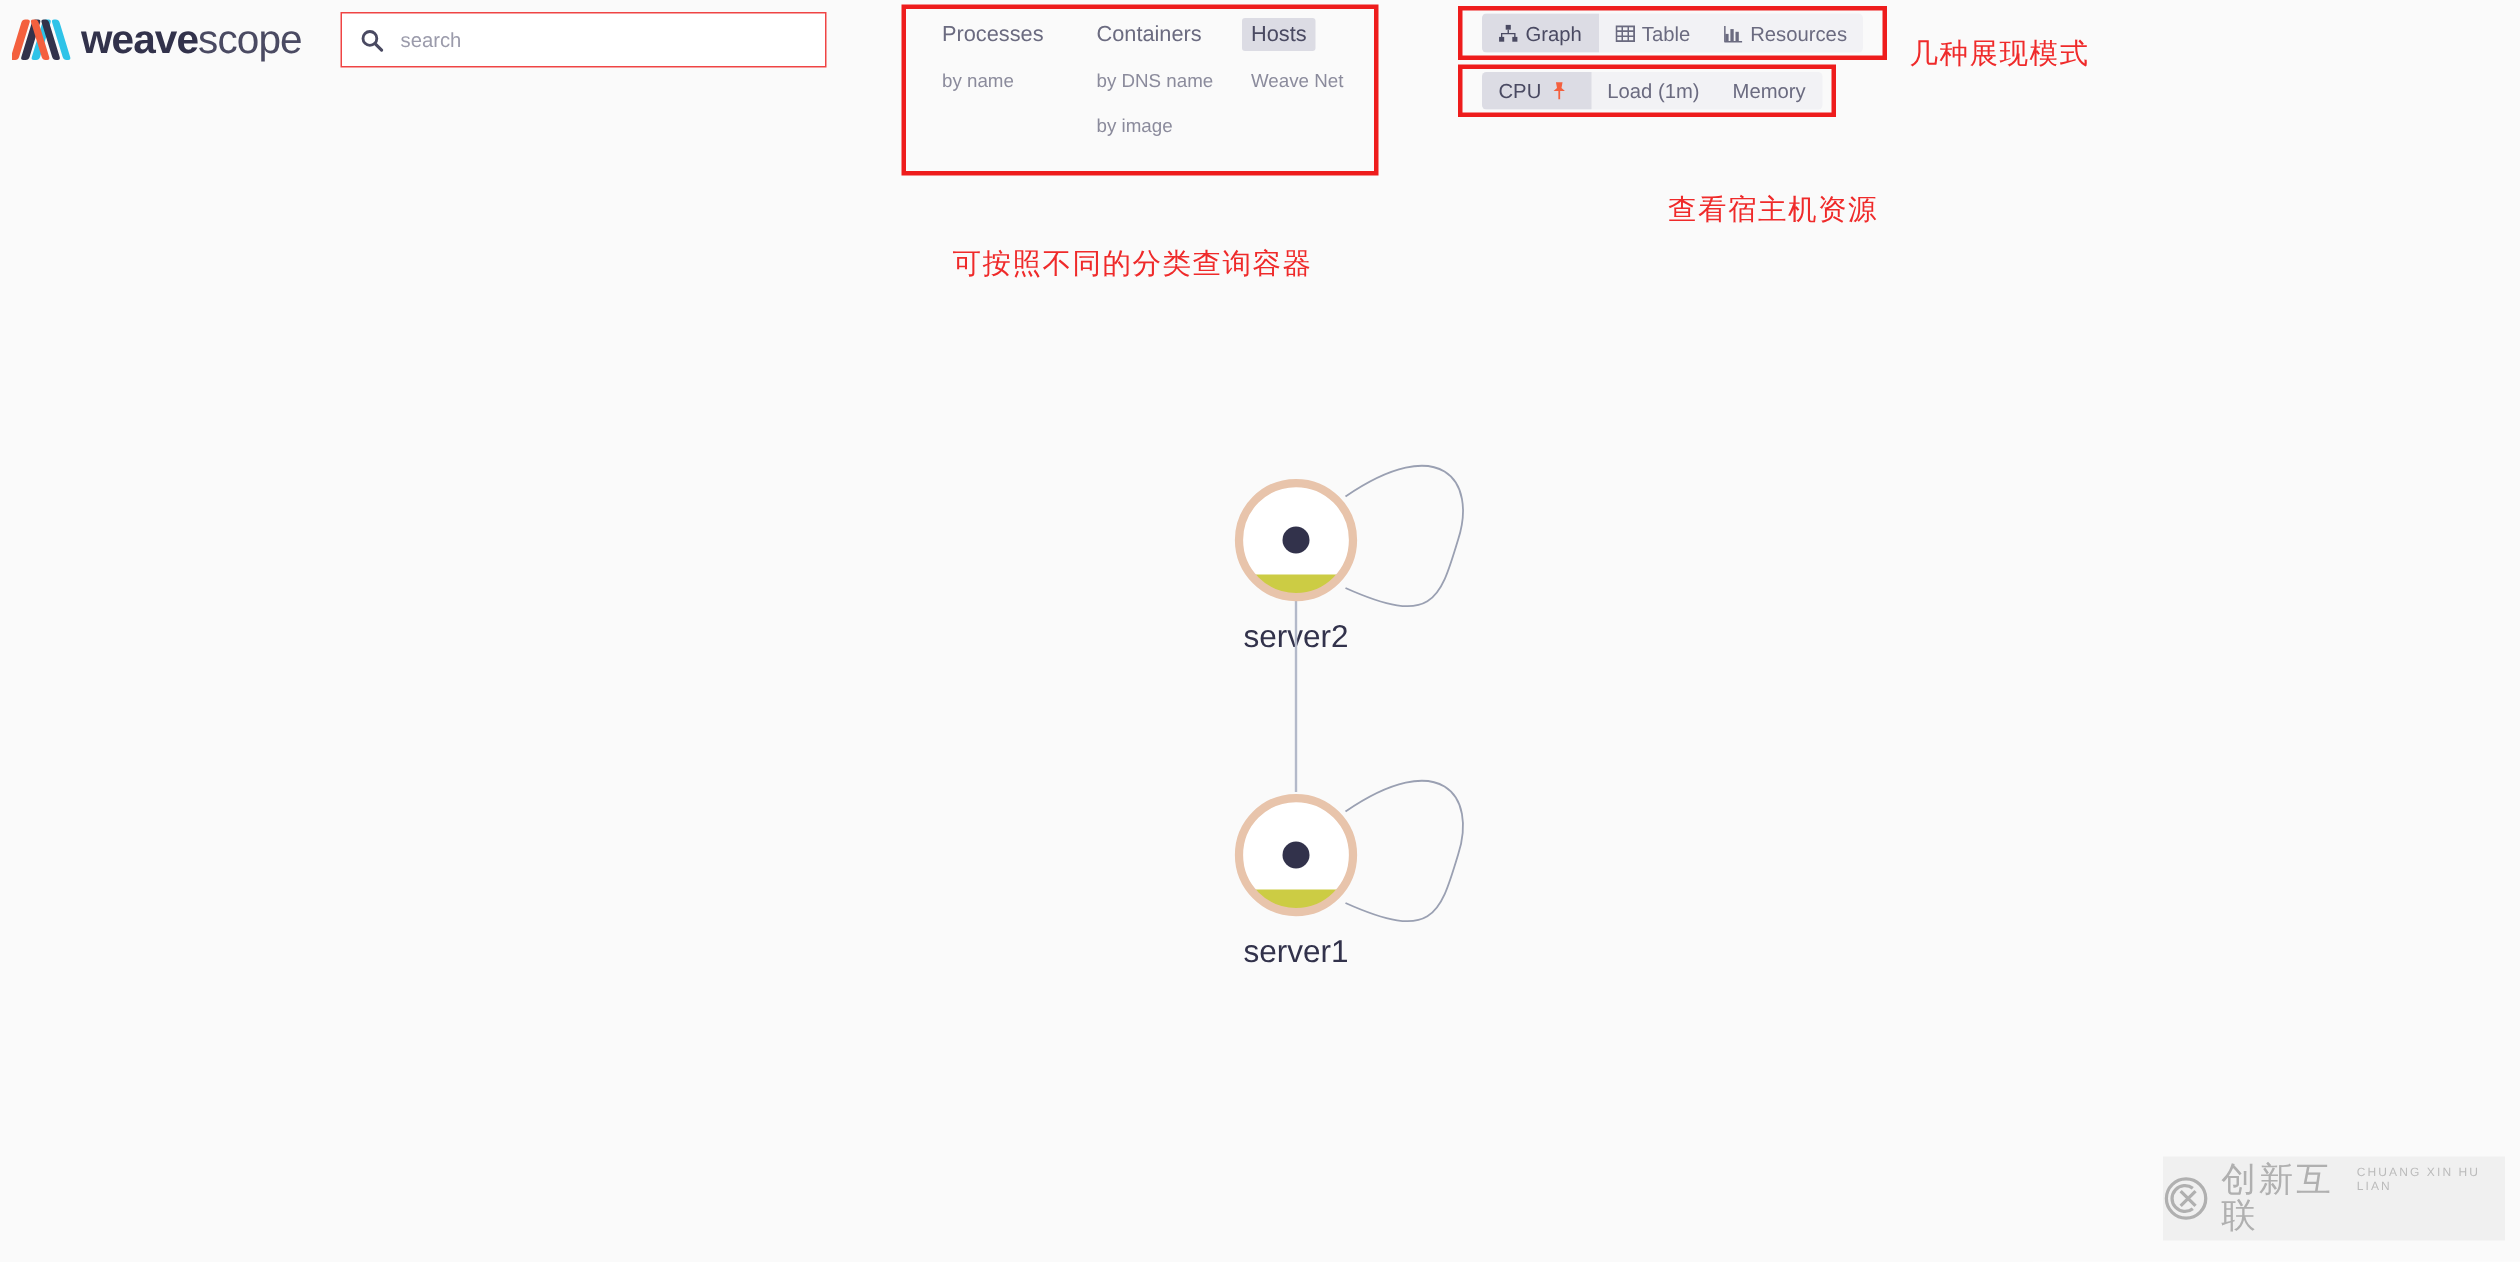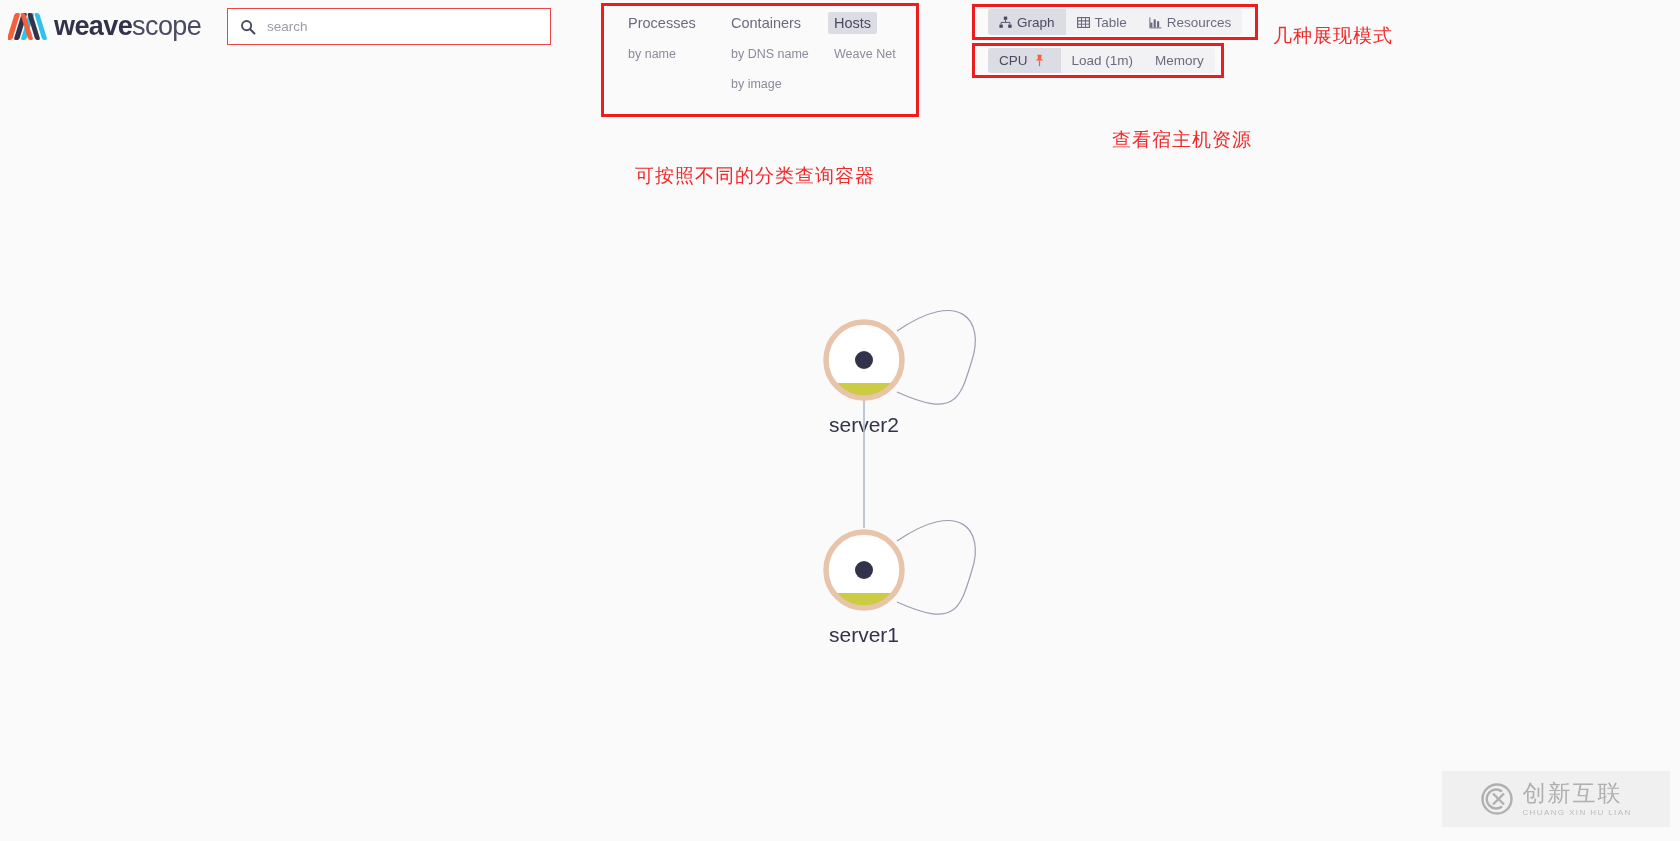--- a/index.html
+++ b/index.html
@@ -189,21 +189,21 @@
     height: 56px;
     background: #f0f0f0;
     display: flex;
     align-items: center;
     justify-content: center;
     opacity: 0.9;
     z-index: 25;
   }
   #watermark-inner { display: flex; align-items: center; }
   #watermark-cx { width: 34px; height: 34px; display:block; margin-right: 8px; }
-  #watermark-textcol { display: flex; flex-direction: column; }
+  #watermark-textcol { display: flex; flex-direction: row; }
   #watermark-cn {
     font-family: "DejaVu Sans", sans-serif;
     font-size: 23px;
     color: #a8a8a8;
     letter-spacing: 2px;
     line-height: 1.05;
   }
   #watermark-en {
     font-family: "Liberation Sans", sans-serif;
     font-size: 8px;

